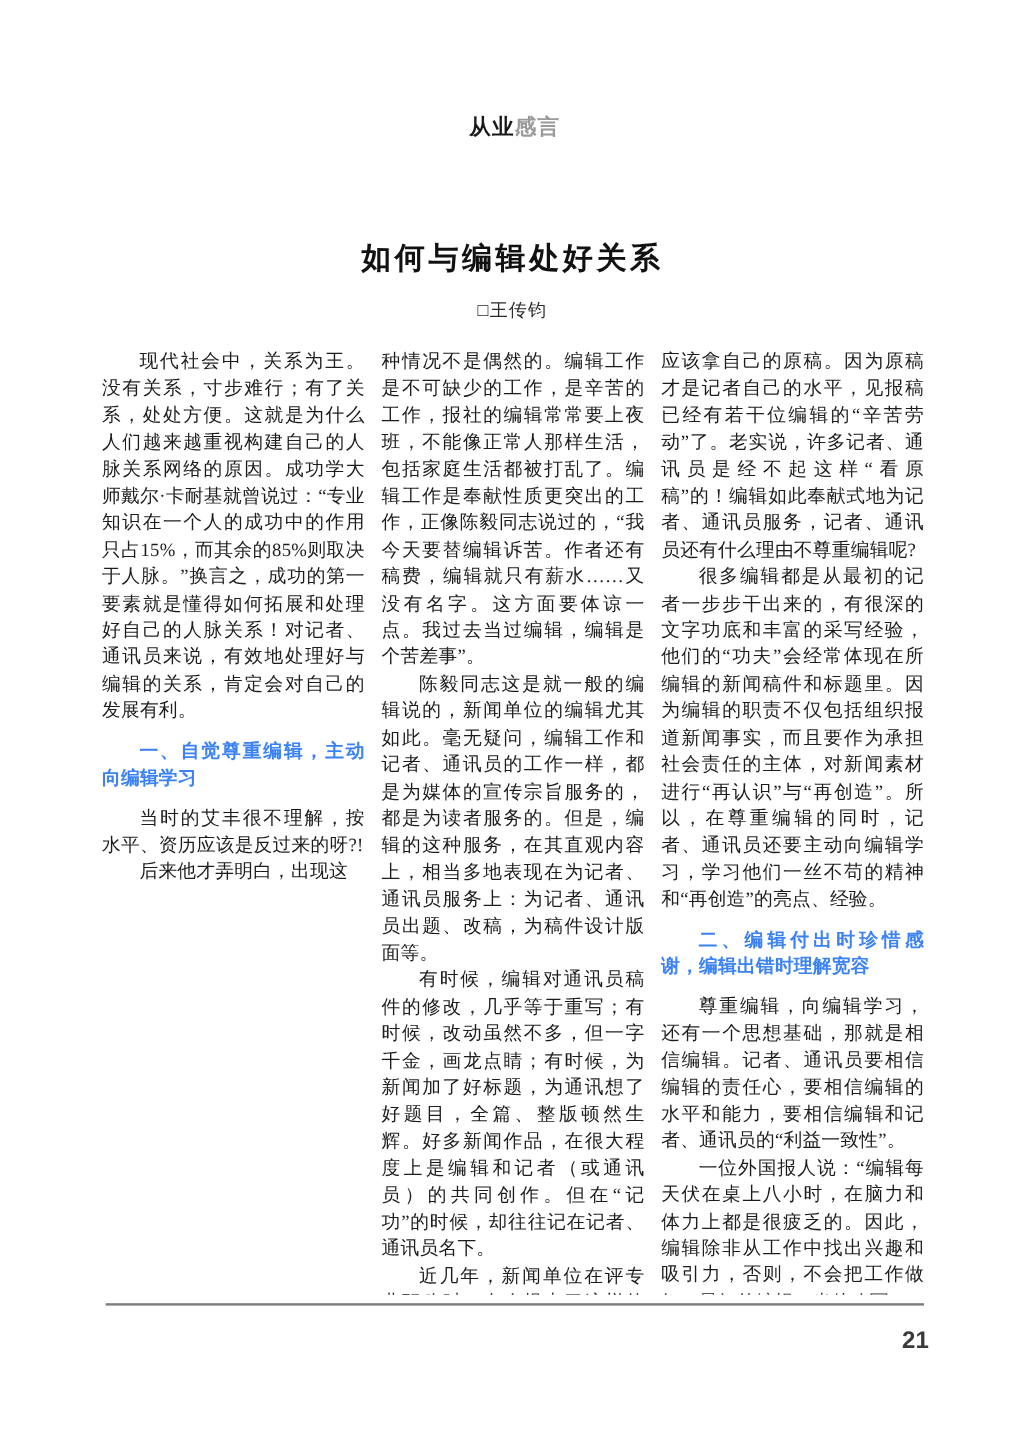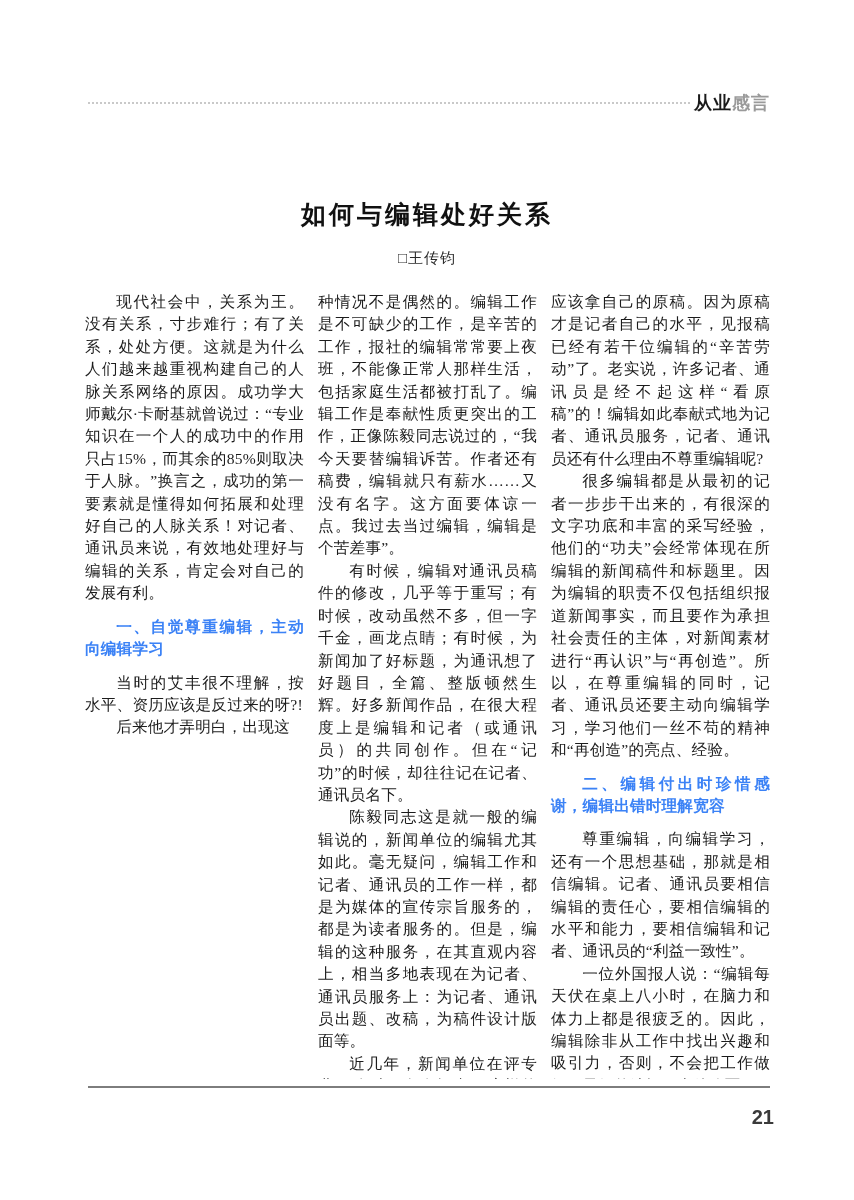--- a/index.html
+++ b/index.html
@@ -20,20 +20,21 @@
 
   
   .header {
     position: absolute;
     top: 92px;
     left: 88px;
     right: 84px;
     height: 22px;
     display: flex;
     align-items: center;
+    flex-direction: column;
   }
   .header-rule {
     flex: 1;
     height: 0;
     border-top: 2px dotted #c9c9c9;
     margin-right: 4px;
   }
   .section-label {
     font-family: "Liberation Sans", "DejaVu Sans", sans-serif;
     font-weight: bold;
@@ -137,22 +138,22 @@
 
   <div class="columns">
     <div class="col">
         <p class="para">现代社会中，关系为王。没有关系，寸步难行；有了关系，处处方便。这就是为什么人们越来越重视构建自己的人脉关系网络的原因。成功学大师戴尔·卡耐基就曾说过：“专业知识在一个人的成功中的作用只占15%，而其余的85%则取决于人脉。”换言之，成功的第一要素就是懂得如何拓展和处理好自己的人脉关系！对记者、通讯员来说，有效地处理好与编辑的关系，肯定会对自己的发展有利。</p>
         <p class="para heading">一、自觉尊重编辑，主动向编辑学习</p>
         <p class="para">当时的艾丰很不理解，按水平、资历应该是反过来的呀?!</p>
         <p class="para">后来他才弄明白，出现这</p>
       </div>
     <div class="col">
         <p class="para noindent">种情况不是偶然的。编辑工作是不可缺少的工作，是辛苦的工作，报社的编辑常常要上夜班，不能像正常人那样生活，包括家庭生活都被打乱了。编辑工作是奉献性质更突出的工作，正像陈毅同志说过的，“我今天要替编辑诉苦。作者还有稿费，编辑就只有薪水……又没有名字。这方面要体谅一点。我过去当过编辑，编辑是个苦差事”。</p>
+        <p class="para">陈毅同志这是就一般的编辑说的，新闻单位的编辑尤其如此。毫无疑问，编辑工作和记者、通讯员的工作一样，都是为媒体的宣传宗旨服务的，都是为读者服务的。但是，编辑的这种服务，在其直观内容上，相当多地表现在为记者、通讯员服务上：为记者、通讯员出题、改稿，为稿件设计版面等。</p>
         <p class="para">有时候，编辑对通讯员稿件的修改，几乎等于重写；有时候，改动虽然不多，但一字千金，画龙点睛；有时候，为新闻加了好标题，为通讯想了好题目，全篇、整版顿然生辉。好多新闻作品，在很大程度上是编辑和记者（或通讯员）的共同创作。但在“记功”的时候，却往往记在记者、通讯员名下。</p>
-        <p class="para">陈毅同志这是就一般的编辑说的，新闻单位的编辑尤其如此。毫无疑问，编辑工作和记者、通讯员的工作一样，都是为媒体的宣传宗旨服务的，都是为读者服务的。但是，编辑的这种服务，在其直观内容上，相当多地表现在为记者、通讯员服务上：为记者、通讯员出题、改稿，为稿件设计版面等。</p>
         <p class="para">近几年，新闻单位在评专业职称时，有人提出了这样的要求：记者拿自己作品的时候，不要拿发表后的作品剪报，而</p>
       </div>
     <div class="col">
         <p class="para noindent">应该拿自己的原稿。因为原稿才是记者自己的水平，见报稿已经有若干位编辑的“辛苦劳动”了。老实说，许多记者、通讯员是经不起这样“看原稿”的！编辑如此奉献式地为记者、通讯员服务，记者、通讯员还有什么理由不尊重编辑呢?</p>
         <p class="para">很多编辑都是从最初的记者一步步干出来的，有很深的文字功底和丰富的采写经验，他们的“功夫”会经常体现在所编辑的新闻稿件和标题里。因为编辑的职责不仅包括组织报道新闻事实，而且要作为承担社会责任的主体，对新闻素材进行“再认识”与“再创造”。所以，在尊重编辑的同时，记者、通讯员还要主动向编辑学习，学习他们一丝不苟的精神和“再创造”的亮点、经验。</p>
         <p class="para heading">二、编辑付出时珍惜感谢，编辑出错时理解宽容</p>
         <p class="para">尊重编辑，向编辑学习，还有一个思想基础，那就是相信编辑。记者、通讯员要相信编辑的责任心，要相信编辑的水平和能力，要相信编辑和记者、通讯员的“利益一致性”。</p>
         <p class="para">一位外国报人说：“编辑每天伏在桌上八小时，在脑力和体力上都是很疲乏的。因此，编辑除非从工作中找出兴趣和吸引力，否则，不会把工作做好。最好的编辑，当他改写一</p>
       </div>
   </div>

